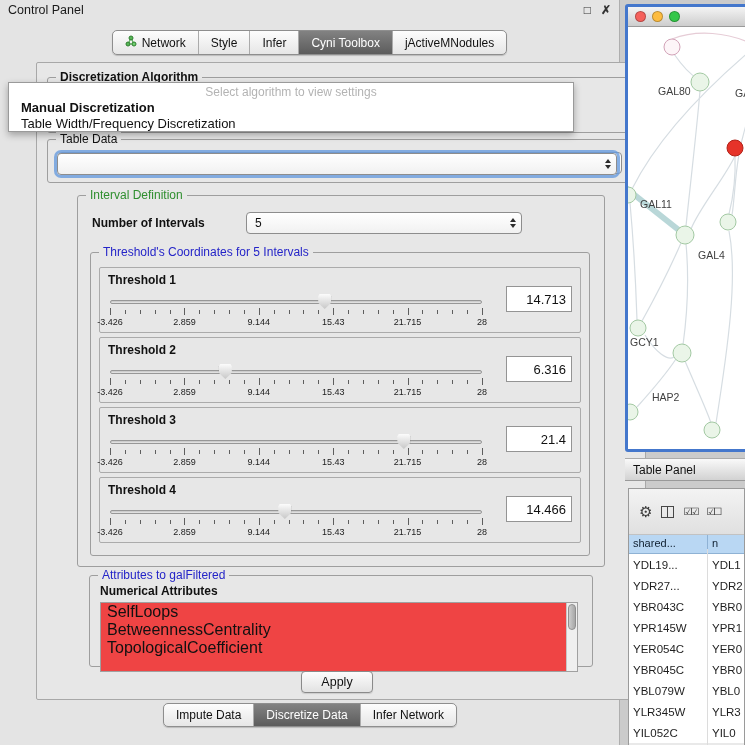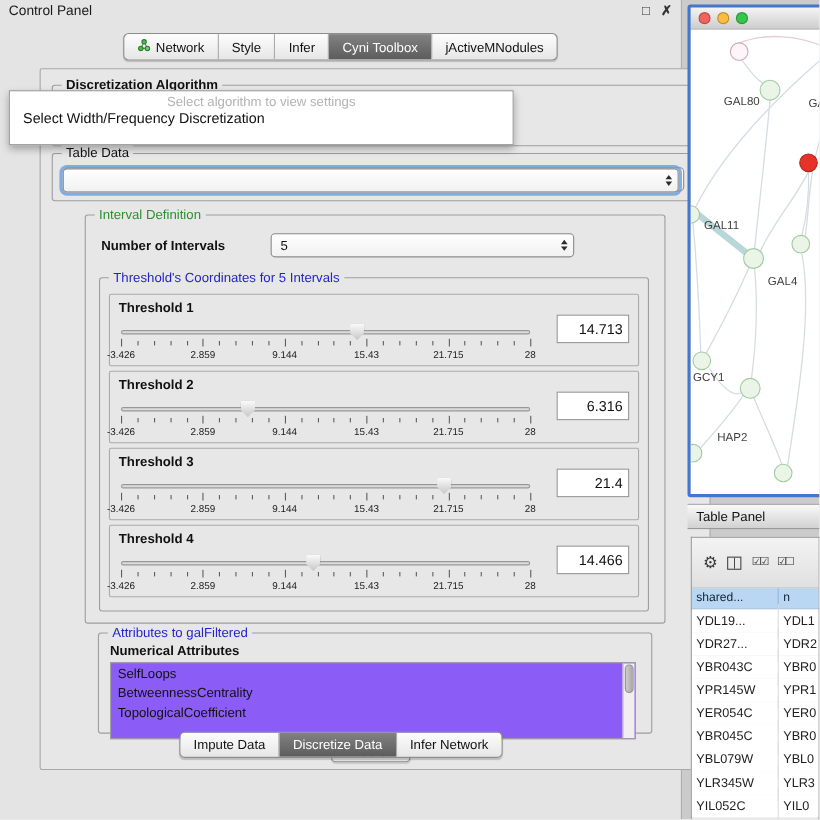--- a/index.html
+++ b/index.html
@@ -39,21 +39,21 @@
   .stepper { width:16px; display:flex; flex-direction:column; align-items:center;
     justify-content:center; gap:2px; }
   .arr-up { width:0; height:0; border-left:3.5px solid transparent; border-right:3.5px solid transparent;
     border-bottom:4px solid #2c2c2c; }
   .arr-dn { width:0; height:0; border-left:3.5px solid transparent; border-right:3.5px solid transparent;
     border-top:4px solid #2c2c2c; }
 
   .algo-combo { position:absolute; left:20px; top:90px; width:560px; z-index:5;
     box-shadow:0 0 0 3px rgba(105,156,222,.8); }
 
-  .algo-popup { position:absolute; left:8px; top:82px; width:459px; height:50px;
+  .algo-popup { position:absolute; left:8px; top:82px; width:566px; height:50px;
     background:#fff; border:1px solid #9a9a9a; box-shadow:0 3px 7px rgba(0,0,0,.3);
     z-index:40; }
   .algo-popup .ph { height:17px; text-align:center; color:#b3b3b3; font-size:12px; padding-top:2px; }
   .algo-popup .opt { height:16px; line-height:16px; padding:0 12px; font-size:13px; color:#111; }
   .algo-popup .opt.bold { font-weight:bold; }
 
   
   .g-tabledata { left:10px; top:76px; width:586px; height:44px; }
   .g-tabledata .combo { position:absolute; left:10px; right:10px; top:12px; }
 
@@ -80,34 +80,34 @@
   .slider .ticks { position:absolute; left:0; right:0; top:14px; height:8px; }
   .tick { position:absolute; width:1px; background:#5e5e5e; height:4px; top:2px; }
   .tick.major { height:7px; top:0; }
   .slider .tlabels { position:absolute; left:0; right:0; top:23px; height:11px;
     font-size:9px; color:#1c1c1c; }
   .tlabel-num { position:absolute; transform:translateX(-50%); white-space:nowrap; }
 
   
   .g-attrs { left:52px; top:512px; width:504px; height:92px; }
   .attr-label { position:absolute; left:10px; top:8px; font-size:12px; font-weight:bold; color:#111; }
-  .attr-list { position:absolute; left:10px; top:26px; right:14px; height:70px; background:#8b5cf6;
-    border:1px solid #a0a0a0; overflow:hidden; font-size:12px; color:#111; }
+  .attr-list { position:absolute; left:10px; top:26px; right:14px; height:70px; background:#ef4444;
+    border:1px solid #a0a0a0; overflow:hidden; font-size:16px; color:#111; }
   .attr-item { height:18px; line-height:18px; padding:0 6px; white-space:nowrap; }
   .attr-scroll { position:absolute; right:0; top:0; bottom:0; width:11px; background:#efefef;
     border-left:1px solid #c6c6c6; }
   .attr-thumb { position:absolute; left:1px; right:1px; top:1px; height:26px;
     background:linear-gradient(90deg,#cdcdcd,#a7a7a7); border:1px solid #8f8f8f; border-radius:5px; }
 
   .apply-btn { position:absolute; left:264px; top:608px; width:72px; height:22px;
     border:1px solid #8a8a8a; border-radius:4px; background:linear-gradient(#fdfdfd,#e2e2e2);
     font-size:12.5px; color:#111; display:flex; align-items:center; justify-content:center;
     box-shadow:0 1px 1px rgba(0,0,0,.12); }
 
-  .bottom-tabbar { position:absolute; top:665px; left:0; width:620px; display:flex; justify-content:center; }
+  .bottom-tabbar { position:absolute; top:703px; left:0; width:620px; display:flex; justify-content:center; }
 
   
   .net-window { position:absolute; left:625px; top:4px; width:126px; height:448px;
     border:3px solid #4477cc; border-radius:3px; background:#fff; }
   .net-titlebar { height:20px; background:linear-gradient(#f4f4f4,#cdcdcd);
     border-bottom:1px solid #9a9a9a; display:flex; align-items:center; padding-left:7px; gap:6px; }
   .light { width:11px; height:11px; border-radius:50%; border:1px solid rgba(0,0,0,.25); }
   .net-canvas { position:absolute; left:0; top:20px; right:0; bottom:0; background:#fff; overflow:hidden; }
   .net-canvas svg { display:block; }
   .net-canvas text { font-family:"Liberation Sans",sans-serif; font-size:10.5px; fill:#3f3f3f; }
@@ -429,21 +429,22 @@
           </div>
         <div class="tab">
             <span>Infer Network</span>
           </div>
       </div>
     </div>
   </div>
 
   <div class="algo-popup">
     <div class="ph">Select algorithm to view settings</div>
-    <div class="opt">Select Width/Frequency Discretization</div>
+    <div class="opt bold">Manual Discretization</div>
+    <div class="opt">Table Width/Frequency Discretization</div>
   </div>
 
   <div class="net-window" style="border-color: rgb(68, 119, 204);">
     <div class="net-titlebar">
       <span class="light" style="background: rgb(245, 97, 92);"></span>
       <span class="light" style="background: rgb(253, 188, 64);"></span>
       <span class="light" style="background: rgb(52, 199, 73);"></span>
     </div>
     <div class="net-canvas">
       <svg id="net-svg" width="120" height="422" viewBox="0 0 120 422">

